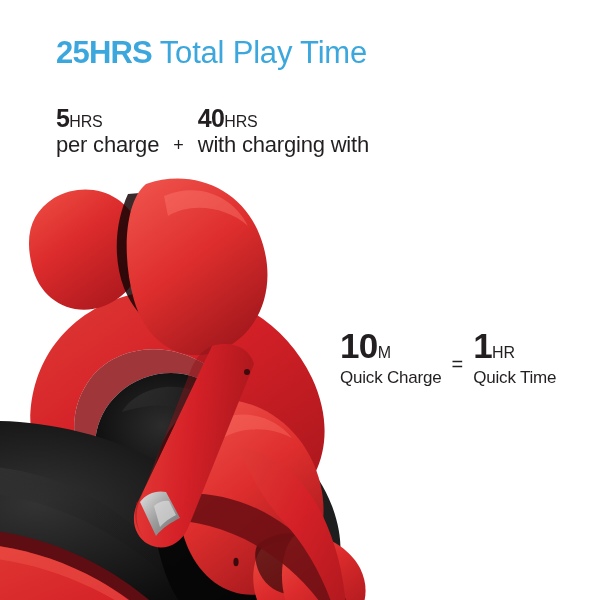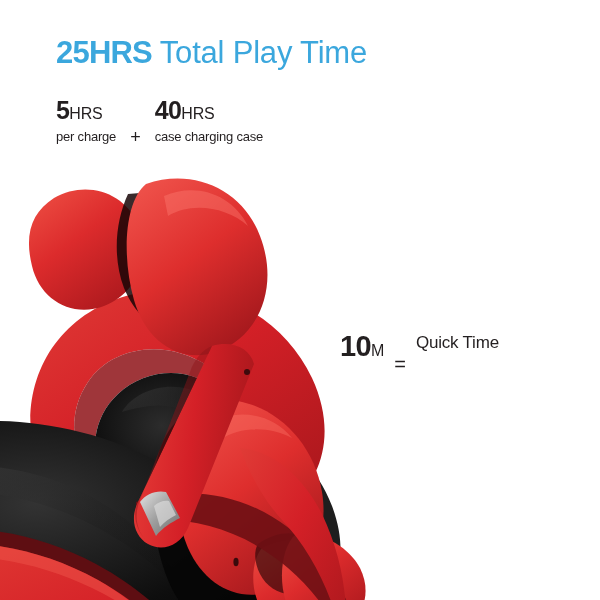--- a/index.html
+++ b/index.html
@@ -33,21 +33,21 @@
     letter-spacing: -0.8px;
   }
   .headline .hl-reg {
     font-weight: normal;
   }
 
   
   .spec-row {
     position: absolute;
     left: 56px;
-    top: 98px;
+    top: 106px;
     display: flex;
     align-items: flex-end;
     color: #231f20;
     white-space: nowrap;
   }
   .spec-block { display: block; }
   .spec-top {
     display: block;
     line-height: 24px;
     white-space: nowrap;
@@ -57,21 +57,21 @@
     font-weight: bold;
     letter-spacing: -0.6px;
   }
   .spec-unit {
     font-size: 16px;
     font-weight: normal;
     letter-spacing: -0.2px;
   }
   .spec-sub {
     display: block;
-    font-size: 13px;
+    font-size: 22px;
     line-height: 19px;
     font-weight: normal;
     letter-spacing: -0.2px;
     margin-top: 1px;
   }
   .spec-op {
     font-size: 18px;
     font-weight: normal;
     color: #231f20;
     margin: 20px 14px 0 14px;
@@ -82,21 +82,21 @@
   .quick-row {
     position: absolute;
     left: 340px;
     top: 332px;
     display: flex;
     align-items: flex-start;
     color: #231f20;
     white-space: nowrap;
     z-index: 40;
   }
-  .quick-row .spec-num { font-size: 29px; }
+  .quick-row .spec-num { font-size: 35px; }
   .quick-row .spec-unit { font-size: 16px; }
   .quick-row .spec-top { line-height: 28px; }
   .quick-row .spec-sub { font-size: 17px; line-height: 20px; }
   .quick-row .spec-op {
     font-size: 20px;
     margin: 22px 10px 0 10px;
   }
 
   
   .product {
@@ -280,34 +280,38 @@
       </span>
       <span class="spec-sub">per charge</span>
     </div>
 
     <div class="spec-op">+</div>
 
     <div class="spec-block">
       <span class="spec-top">
         <span class="spec-num">40</span><span class="spec-unit">HRS</span>
       </span>
-      <span class="spec-sub">case charging case</span>
+      <span class="spec-sub">with charging with</span>
     </div>
 
   </div>
 
   <div class="spec-row quick-row">
 
     <div class="spec-block">
       <span class="spec-top">
         <span class="spec-num">10</span><span class="spec-unit">M</span>
       </span>
+      <span class="spec-sub">Quick Charge</span>
     </div>
 
     <div class="spec-op">=</div>
 
     <div class="spec-block">
+      <span class="spec-top">
+        <span class="spec-num">1</span><span class="spec-unit">HR</span>
+      </span>
       <span class="spec-sub">Quick Time</span>
     </div>
 
   </div>
 
 </div>
 
 </body></html>

